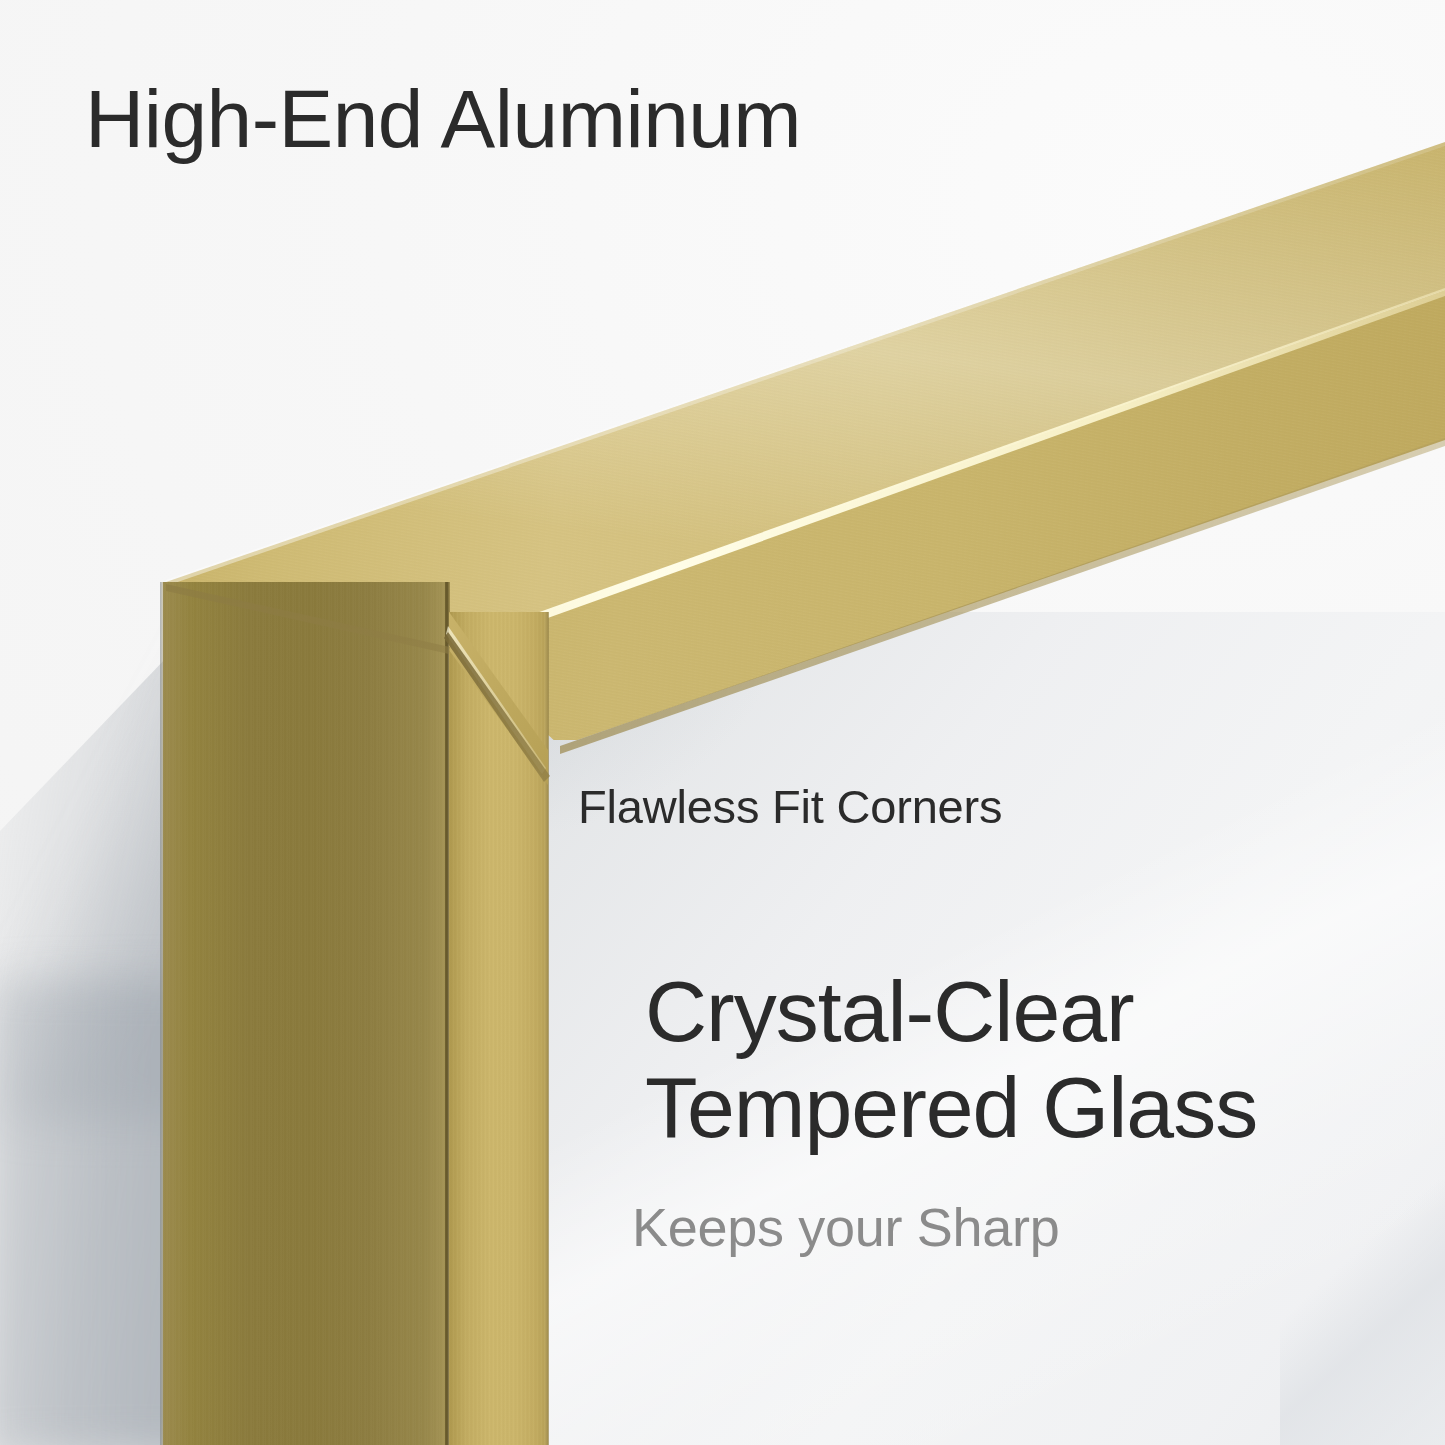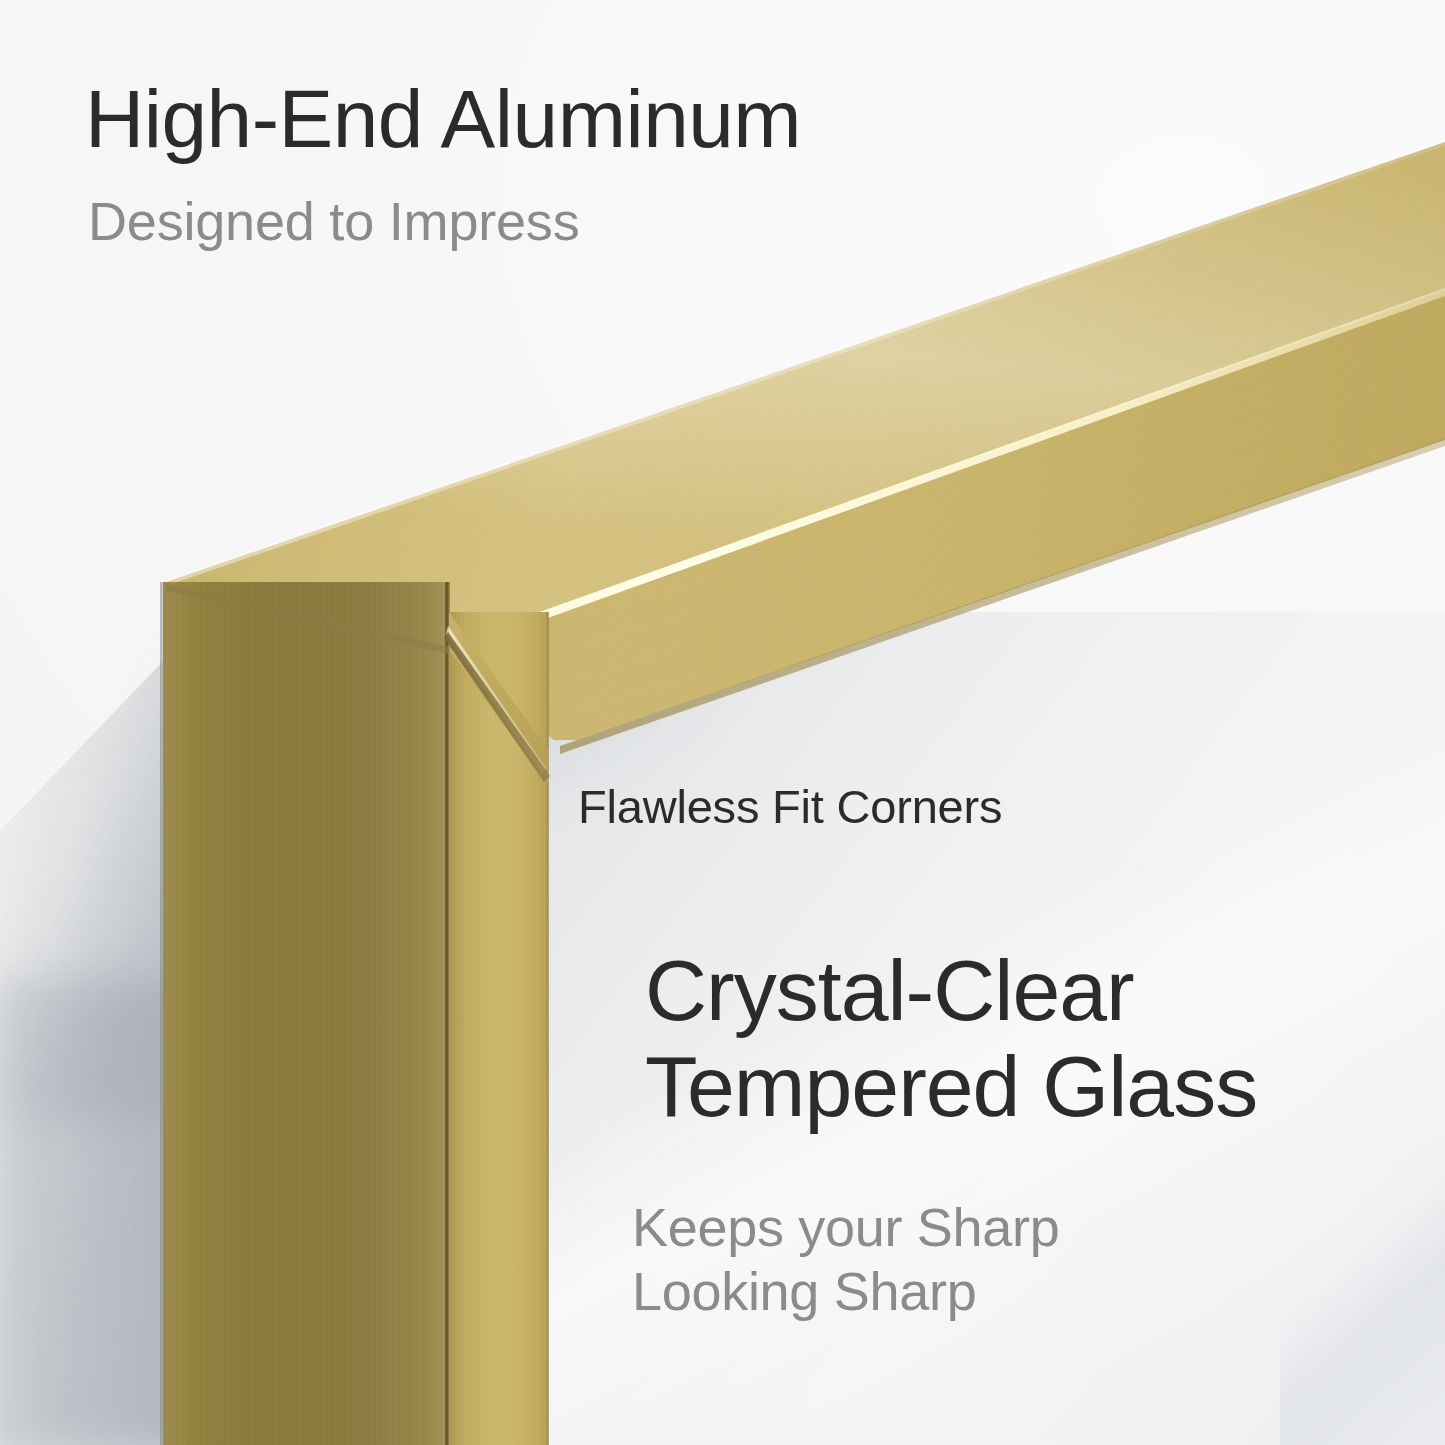--- a/index.html
+++ b/index.html
@@ -398,21 +398,21 @@
     top: 779px;
     font-size: 47px;
     font-weight: 400;
     letter-spacing: -0.2px;
     color: #2b2b2b;
     white-space: nowrap;
   }
   .callout-glass {
     position: absolute;
     left: 645px;
-    top: 942px;
+    top: 963px;
     font-size: 86px;
     line-height: 1.12;
     font-weight: 400;
     letter-spacing: -1px;
     color: #2b2b2b;
     white-space: nowrap;
   }
   .callout-glass-sub {
     position: absolute;
     left: 632px;
@@ -459,27 +459,25 @@
     <div class="rail-left-innerEdge"></div>
 
     <div class="mitre-wedge"></div>
     <div class="mitre-high"></div>
     <div class="mitre-line"></div>
     <div class="mitre-seam-top"></div>
   </div>
 
   <div class="headline">High-End Aluminum</div>
 
-  <div class="subhead">Designed to Impress</div>
 
   <div class="callout-corners">Flawless Fit Corners</div>
 
   <div class="callout-glass">
     <div>Crystal-Clear</div>
     <div>Tempered Glass</div>
   </div>
 
   <div class="callout-glass-sub">
     <div>Keeps your Sharp</div>
-    <div>Looking Sharp</div>
   </div>
 
 </div>
 
 </body></html>

